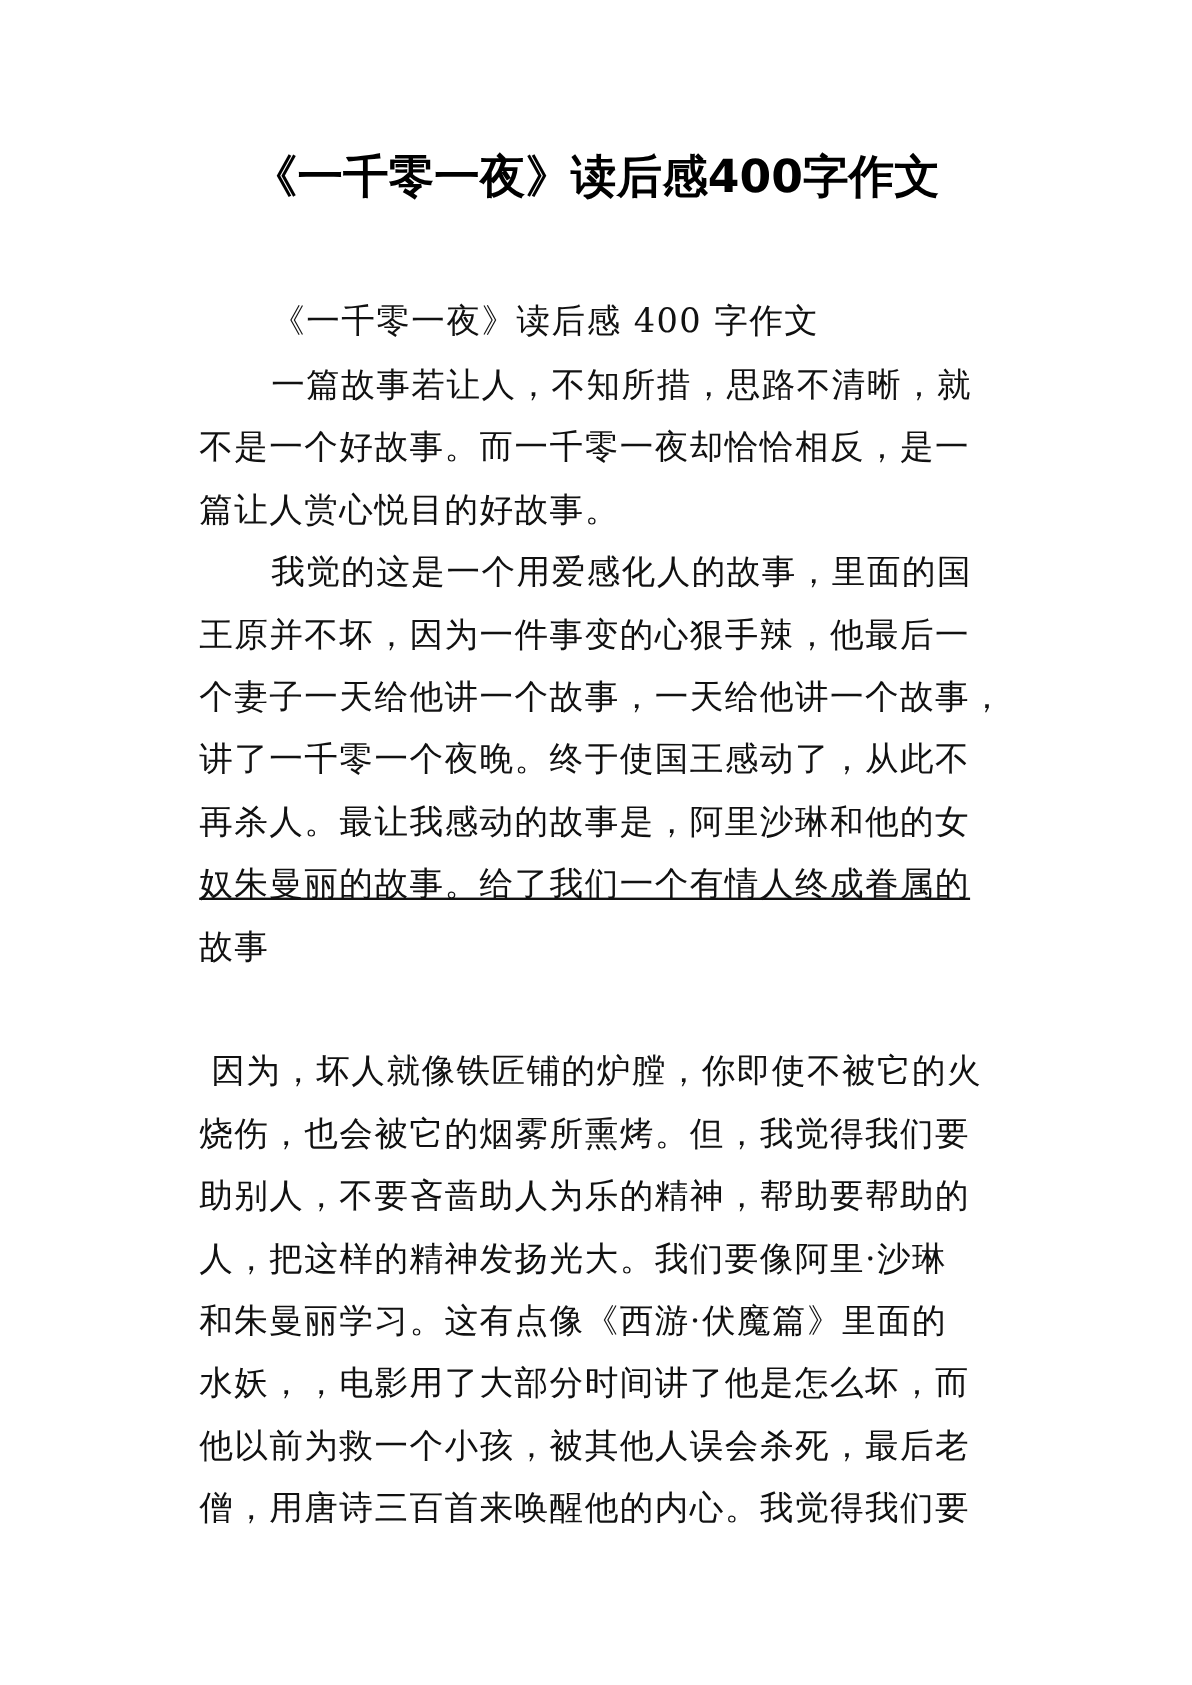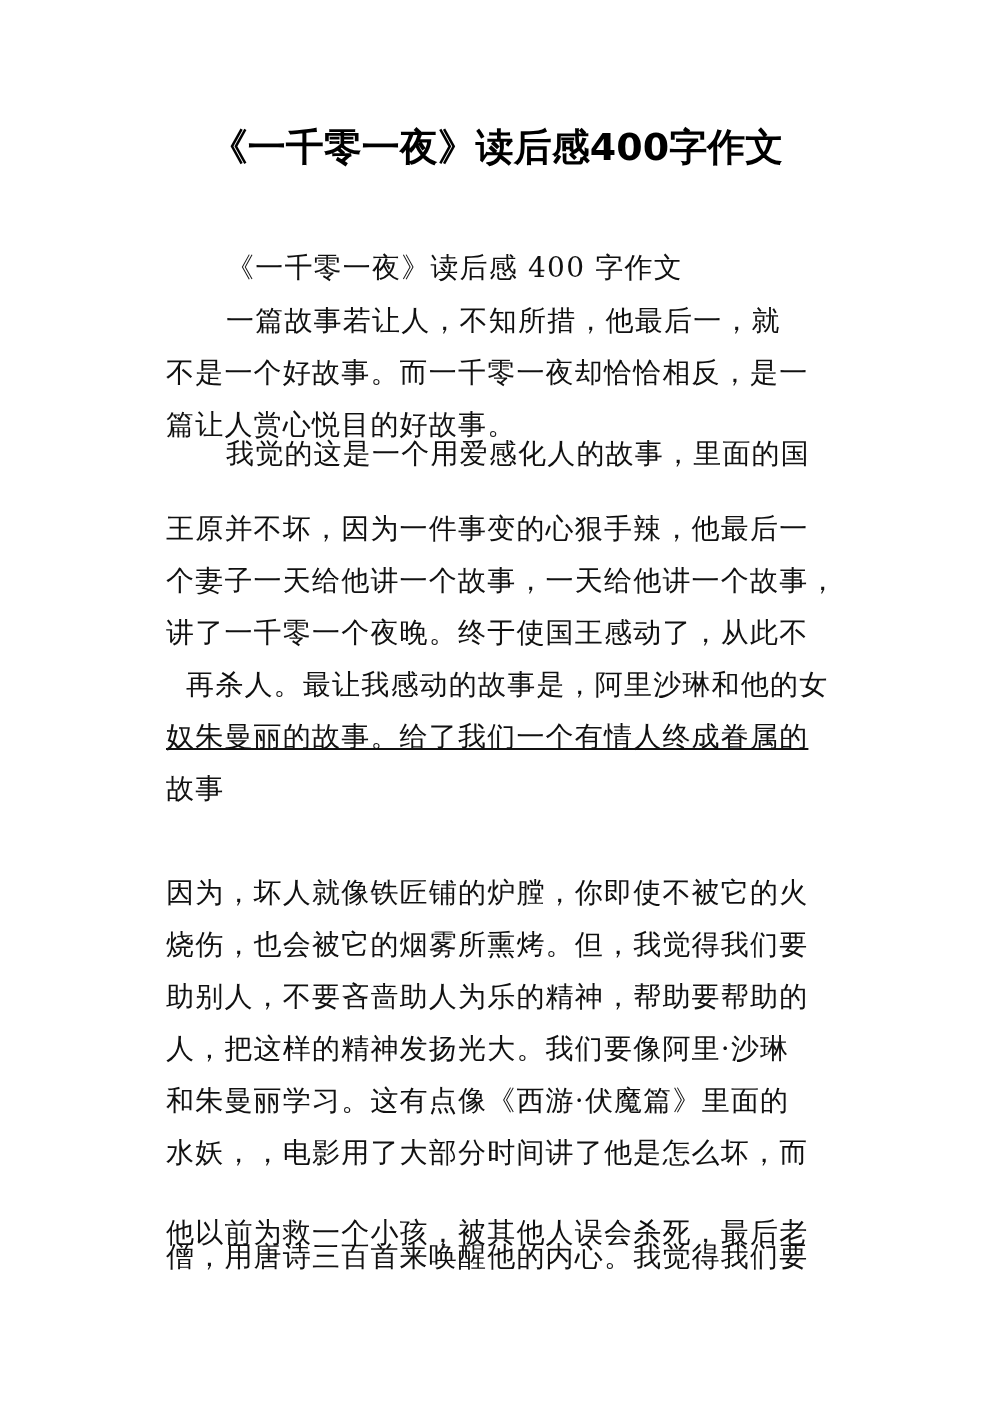--- a/index.html
+++ b/index.html
@@ -21,33 +21,33 @@
   .indent { left: 226px; }
 </style>
 </head>
 <body>
 
 <div class="page">
   <div class="title">《一千零一夜》读后感400字作文</div>
 
   <div class="line indent" style="top:250px;">《一千零一夜》读后感 400 字作文</div>
 
-  <div class="line indent" style="top:303px;">一篇故事若让人，不知所措，他最后一，就</div>
+  <div class="line indent" style="top:303px;">一篇故事若让人，不知所措，思路不清晰，就</div>
   <div class="line" style="top:355px;">不是一个好故事。而一千零一夜却恰恰相反，是一</div>
   <div class="line" style="top:407px;">篇让人赏心悦目的好故事。</div>
 
-  <div class="line indent" style="top:436px;">我觉的这是一个用爱感化人的故事，里面的国</div>
+  <div class="line indent" style="top:459px;">我觉的这是一个用爱感化人的故事，里面的国</div>
   <div class="line" style="top:511px;">王原并不坏，因为一件事变的心狠手辣，他最后一</div>
   <div class="line" style="top:563px;">个妻子一天给他讲一个故事，一天给他讲一个故事，</div>
   <div class="line" style="top:615px;">讲了一千零一个夜晚。终于使国王感动了，从此不</div>
-  <div class="line" style="top:667px;margin-left:20px;">再杀人。最让我感动的故事是，阿里沙琳和他的女</div>
+  <div class="line" style="top:667px;">再杀人。最让我感动的故事是，阿里沙琳和他的女</div>
   <div class="line" style="top:719px;text-decoration:underline;">奴朱曼丽的故事。给了我们一个有情人终成眷属的</div>
   <div class="line" style="top:771px;">故事</div>
 
-  <div class="line" style="top:875px;">因为，坏人就像铁匠铺的炉膛，你即使不被它的火</div>
+  <div class="line" style="top:875px;margin-left:10px;">因为，坏人就像铁匠铺的炉膛，你即使不被它的火</div>
   <div class="line" style="top:927px;">烧伤，也会被它的烟雾所熏烤。但，我觉得我们要</div>
   <div class="line" style="top:979px;">助别人，不要吝啬助人为乐的精神，帮助要帮助的</div>
   <div class="line" style="top:1031px;">人，把这样的精神发扬光大。我们要像阿里·沙琳</div>
   <div class="line" style="top:1083px;">和朱曼丽学习。这有点像《西游·伏魔篇》里面的</div>
   <div class="line" style="top:1135px;">水妖，，电影用了大部分时间讲了他是怎么坏，而</div>
-  <div class="line" style="top:1187px;margin-top:28px;">他以前为救一个小孩，被其他人误会杀死，最后老</div>
+  <div class="line" style="top:1187px;">他以前为救一个小孩，被其他人误会杀死，最后老</div>
   <div class="line" style="top:1239px;">僧，用唐诗三百首来唤醒他的内心。我觉得我们要</div>
 </div>
 
 </body></html>

